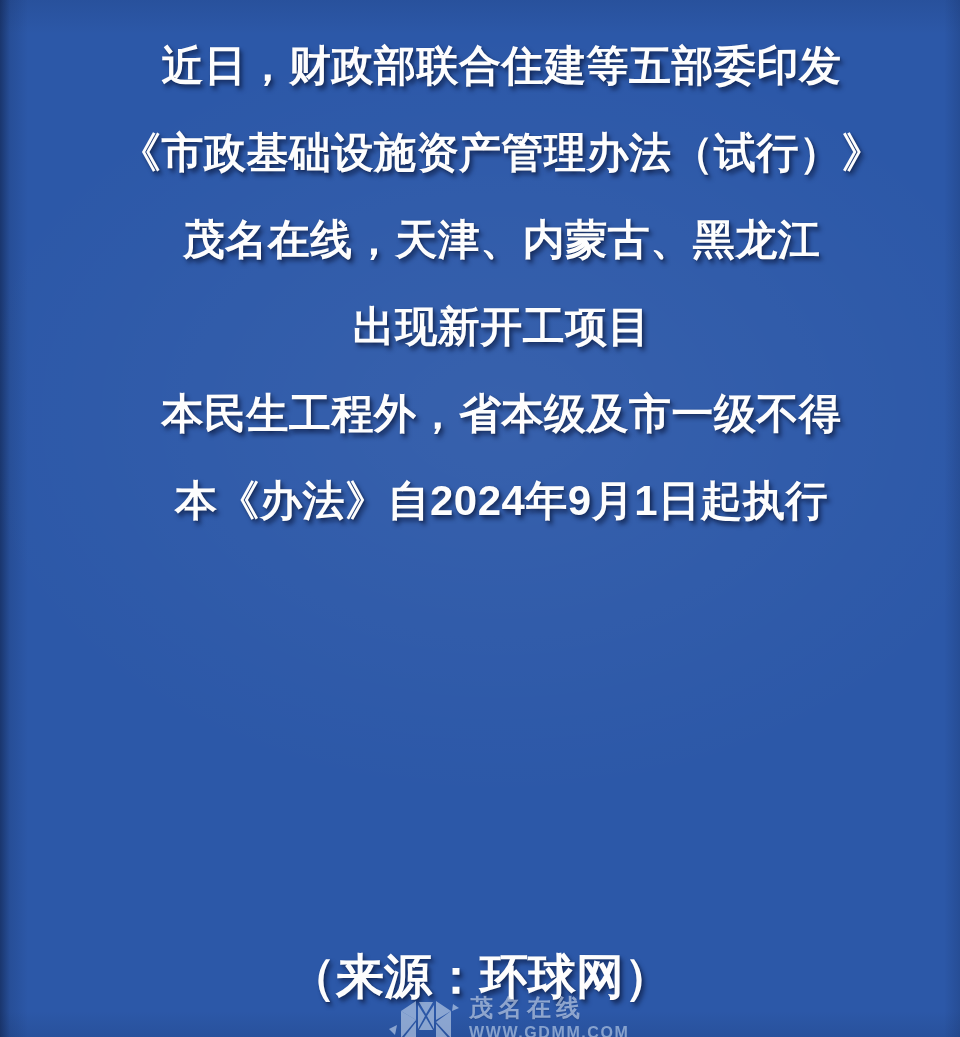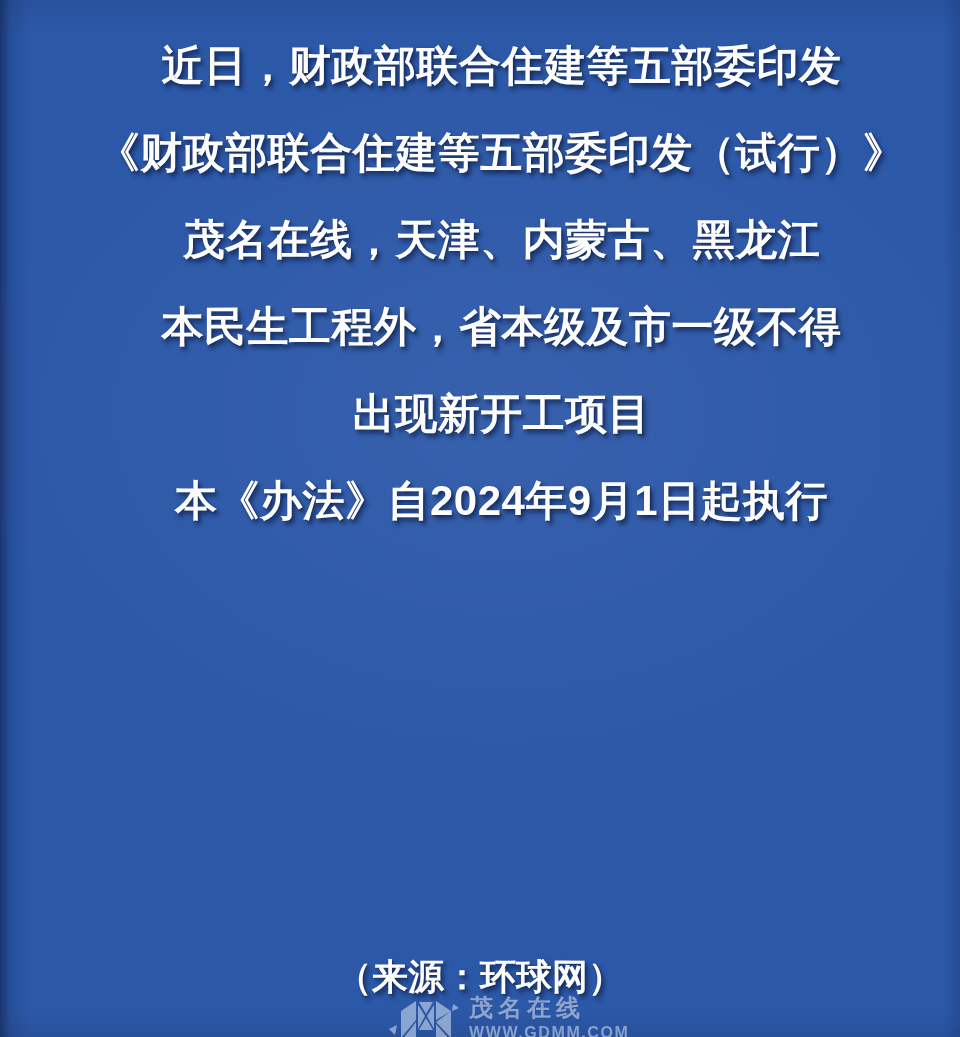--- a/index.html
+++ b/index.html
@@ -42,21 +42,21 @@
   }
   .source {
     position: absolute;
     top: 950px;
     left: 0;
     right: 0;
     height: 54px;
     display: flex;
     align-items: center;
     justify-content: center;
-    font-size: 36px;
+    font-size: 48px;
     font-weight: 700;
     color: #fdfdfd;
     white-space: nowrap;
     text-shadow: 3px 4px 4px rgba(10,24,60,0.60), 1px 1px 2px rgba(10,24,60,0.45);
   }
   .watermark {
     position: absolute;
     left: 388px;
     top: 994px;
     display: flex;
@@ -91,24 +91,24 @@
     color: rgba(204,218,238,0.58);
   }
 </style>
 </head>
 <body>
 
 <div class="canvas">
 
   <div class="text-block">
     <div class="line">近日，财政部联合住建等五部委印发</div>
-    <div class="line">《财政部联合住建等五部委印发（试行）》</div>
+    <div class="line">《市政基础设施资产管理办法（试行）》</div>
     <div class="line">茂名在线，天津、内蒙古、黑龙江</div>
+    <div class="line">出现新开工项目</div>
     <div class="line">本民生工程外，省本级及市一级不得</div>
-    <div class="line">出现新开工项目</div>
     <div class="line">本《办法》自2024年9月1日起执行</div>
   </div>
 
   <div class="source">（来源：环球网）</div>
 
   <div class="watermark">
     <span>
       <svg class="wm-logo" viewBox="0 0 72 52" xmlns="http://www.w3.org/2000/svg">
         <g fill="currentColor">
 

